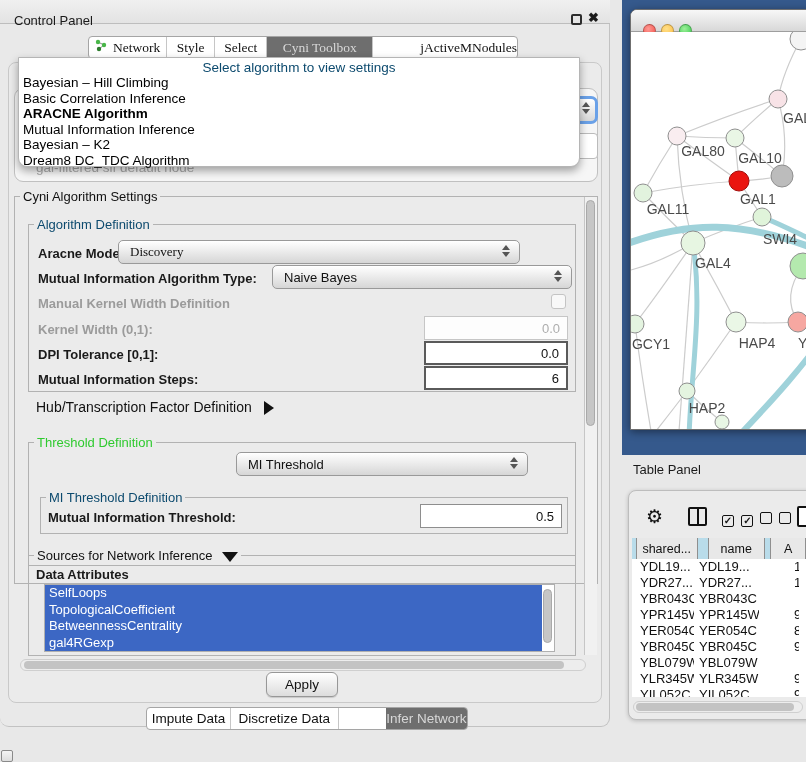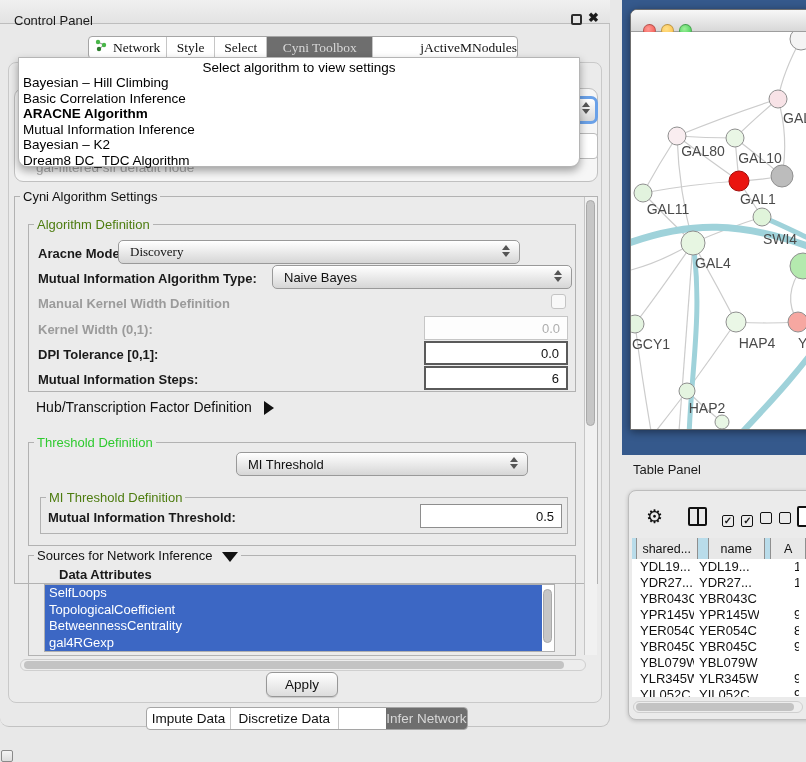--- a/index.html
+++ b/index.html
@@ -21,40 +21,40 @@
   .tabbar { display:flex; height:23px; background:#fff; border:1px solid #a5a5a5; border-radius:4px;
             overflow:hidden; font-size:13.5px; }
   .tab { display:flex; align-items:center; justify-content:center; border-right:1px solid #c6c6c6;
          color:#111; white-space:nowrap; }
   .tab:last-child { border-right:none;margin-left:47px; }
   .tab.active { background:#6e6e6e; color:#d8d8d8; }
 
   
   .dd { left:18px; top:57px; width:562px; height:110px; background:#fff; border:1px solid #b5b5b5;
         border-radius:0 0 9px 9px; box-shadow:0 4px 9px rgba(0,0,0,0.35); z-index:10; padding-top:2px; }
-  .dd-placeholder { text-align:center; color:#000000; font-size:13.5px; height:15px; line-height:15px; }
+  .dd-placeholder { text-align:center; color:#0c4a6e; font-size:13.5px; height:15px; line-height:15px; }
   .dd-item { font-size:13.5px; height:15.5px; line-height:15.5px; padding-left:4px; color:#000; }
   .dd-item.hl { font-weight:bold; }
 
   
   .bg-panel { left:14px; top:88px; width:584px; height:94px; background:#f6f6f6;
               border:1px solid #c0c0c0; border-radius:9px; z-index:1; }
   .bg-combo-focus { left:560px; top:96px; width:38px; height:28px; border:3px solid #6aa1e8; border-radius:7px;
                     background:linear-gradient(#fff,#d8d8d8); z-index:2; }
   .bg-combo2 { left:566px; top:133px; width:32px; height:26px; border:1px solid #bbb; border-radius:4px;
                background:#fff; z-index:2; }
   .bg-combo-text { left:36px; top:160px; font-size:13.5px; color:#a9a9a9; z-index:3; }
 
   
   .content-frame { left:8px; top:62px; width:594px; height:641px; background:#ebebeb;
                    border:1px solid #c9c9c9; border-radius:8px; }
   .fs { position:absolute; border:1px solid #b2b2b2; }
   .fs-legend { position:absolute; top:-8px; left:5px; background:#ebebeb; padding:0 3px; font-size:13px;
                white-space:nowrap; }
-  .blue-legend { color:#4d7c0f; }
+  .blue-legend { color:#0c4a6e; }
   .green-legend { color:#2fca2f; }
   .lbl { position:absolute; font-size:13px; font-weight:bold; color:#1a1a1a; white-space:nowrap; }
   .lbl.dis { color:#9b9b9b; }
   .combo { position:absolute; height:24px; border:1px solid #999; border-radius:5px;
            background:linear-gradient(#ffffff,#d6d6d6); font-size:13px; display:flex; align-items:center;
            padding-left:11px; box-shadow:inset 0 1px 0 #fff; }
   .combo-arrows { position:absolute; right:9px; top:4px; width:8px; }
   .combo-arrows div { width:0; height:0; border-left:4px solid transparent; border-right:4px solid transparent; }
   .arr-up { border-bottom:5px solid #555; margin-bottom:2px; }
   .arr-dn { border-top:5px solid #555; }
@@ -210,21 +210,21 @@
   <div class="lbl" style="left:38px; top:372px;">Mutual Information Steps:</div>
   <div class="tfield strong" style="left:424px; top:366px; width:144px;">
     <span>6</span>
   </div>
 
   <div class="abs" style="left:36px; top:399px; font-size:14px;">
     <span>Hub/Transcription Factor Definition</span>
     <span class="tri-right" style="margin-left:8px;"></span>
   </div>
 
-  <div class="fs" style="left:28px; top:442px; width:548px; height:104px;">
+  <div class="fs" style="left:28px; top:442px; width:548px; height:124px;">
     <span class="fs-legend green-legend">Threshold Definition</span>
   </div>
   <div class="combo" style="left:236px; top:452px; width:292px;">
     <span>MI Threshold</span>
     <div class="combo-arrows">
         <div class="arr-up"></div>
         <div class="arr-dn"></div>
       </div>
   </div>
   <div class="fs" style="left:40px; top:497px; width:528px; height:37px;">
@@ -234,21 +234,21 @@
   <div class="tfield" style="left:420px; top:504px; width:142px; border:1px solid #8e8e8e;">
     <span>0.5</span>
   </div>
 
   <div class="fs" style="left:28px; top:555px; width:548px; height:101px;">
     <span class="fs-legend">
       <span>Sources for Network Inference</span>
       <span class="tri-down" style="margin-left:6px;"></span>
     </span>
   </div>
-  <div class="lbl" style="left:36px; top:567px;margin-left:23px;">Data Attributes</div>
+  <div class="lbl" style="left:36px; top:567px;">Data Attributes</div>
   <div class="abs attr-list" id="attr-list">
       <div class="attr-item">SelfLoops</div>
       <div class="attr-item">TopologicalCoefficient</div>
       <div class="attr-item">BetweennessCentrality</div>
       <div class="attr-item">gal4RGexp</div>
     </div>
   <div class="vscroll-thumb" style="left:543px; top:589px; width:9px; height:54px;"></div>
 
   <div class="hscroll-track" style="left:20px; top:659px; width:566px; height:12px;"></div>
   <div class="hscroll-thumb" style="left:24px; top:661px; width:540px; height:8px;"></div>

